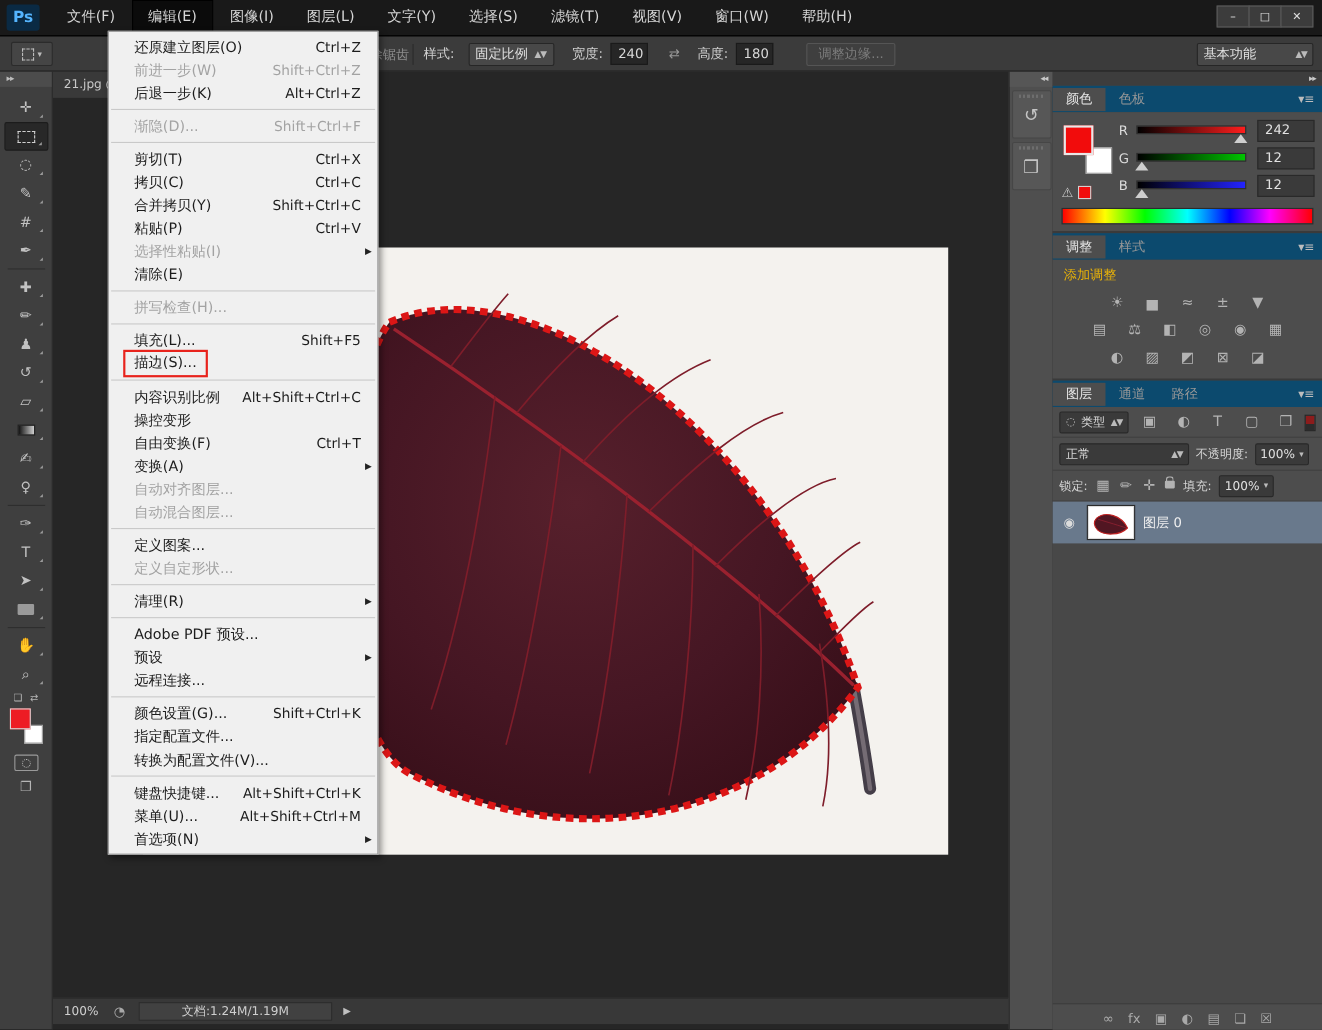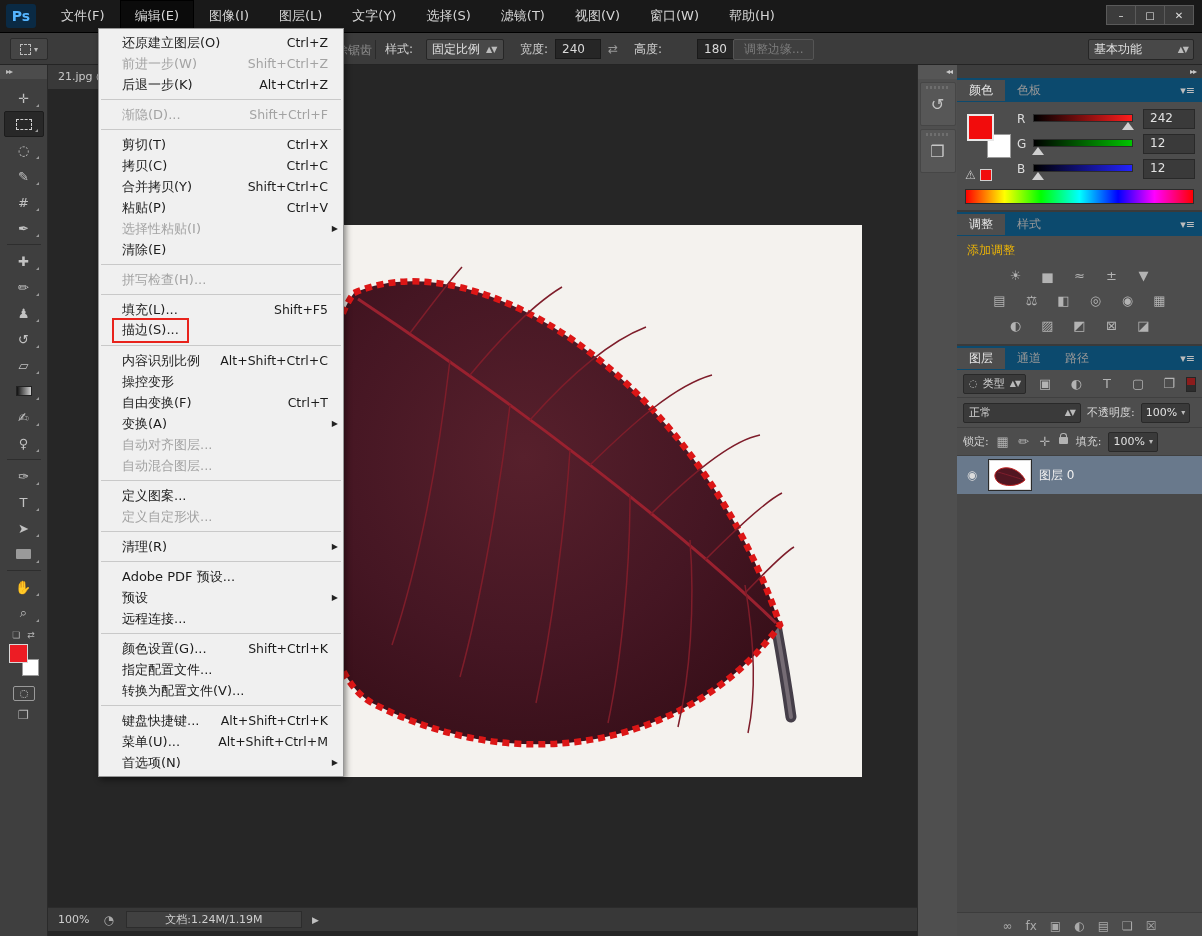--- a/index.html
+++ b/index.html
@@ -24,21 +24,21 @@
     background:#3b3b3b; border-bottom:1px solid #242424; z-index:10; font-size:12px; color:#cfcfcf; }
   .ob-item { position:absolute; top:0; height:32px; display:flex; align-items:center; }
   .ob-preset { left:10px; } .ob-preset .pbox { width:38px; height:22px; background:#454545; border:1px solid #2b2b2b;
     border-radius:2px; display:flex; align-items:center; justify-content:center; gap:3px; }
   .dashed-sq { width:11px; height:11px; border:1px dashed #bdbdbd; }
   .caret { font-size:8px; color:#bbb; }
   .ob-sep { position:absolute; left:375px; top:7px; width:1px; height:19px; background:#2a2a2a; }
   .ob-frag { position:absolute; left:324px; top:9px; color:#8d8d8d; z-index:5; }
   .ob-select { background:#484848; border:1px solid #262626; border-radius:2px; height:21px;
     display:flex; align-items:center; padding:0 5px; gap:6px; color:#e0e0e0; }
-  .ob-field { width:46px; height:20px; background:#262626; border:1px solid #1a1a1a; color:#dadada;
+  .ob-field { width:34px; height:20px; background:#262626; border:1px solid #1a1a1a; color:#dadada;
     font-size:12px; padding:0 6px; display:flex; align-items:center; }
   .ob-btn { height:21px; border:1px solid #555; border-radius:2px; background:#3f3f3f; color:#7c7c7c;
     padding:0 10px; display:flex; align-items:center; }
   .updn { font-size:8px; color:#bbb; letter-spacing:-1px; }
 
   
   .toolbar { position:absolute; left:0; top:65px; width:48px; height:871px; background:#3f3f3f;
     border-right:1px solid #2a2a2a; z-index:5; }
   .tb-expander { height:14px; background:#4c4c4c; color:#bdbdbd; font-size:8px; text-align:left;
     padding:2px 0 0 6px; letter-spacing:-1px; }
@@ -211,21 +211,21 @@
         <span>固定比例</span>
         <span class="updn">▲▼</span>
       </div>
     </div>
     <div class="ob-item" style="left:520px">宽度:</div>
     <div class="ob-item" style="left:555px">
       <div class="ob-field">240</div>
     </div>
     <div class="ob-item" style="left:608px;color:#999">⇄</div>
     <div class="ob-item" style="left:634px">高度:</div>
-    <div class="ob-item" style="left:697px">
+    <div class="ob-item" style="left:669px">
       <div class="ob-field">180</div>
     </div>
     <div class="ob-item" style="left:733px">
       <div class="ob-btn">调整边缘...</div>
     </div>
     <div class="ob-item" style="left:1088px">
       <div class="ob-select" style="width:106px;justify-content:space-between">
         <span>基本功能</span>
         <span class="updn">▲▼</span>
       </div>

